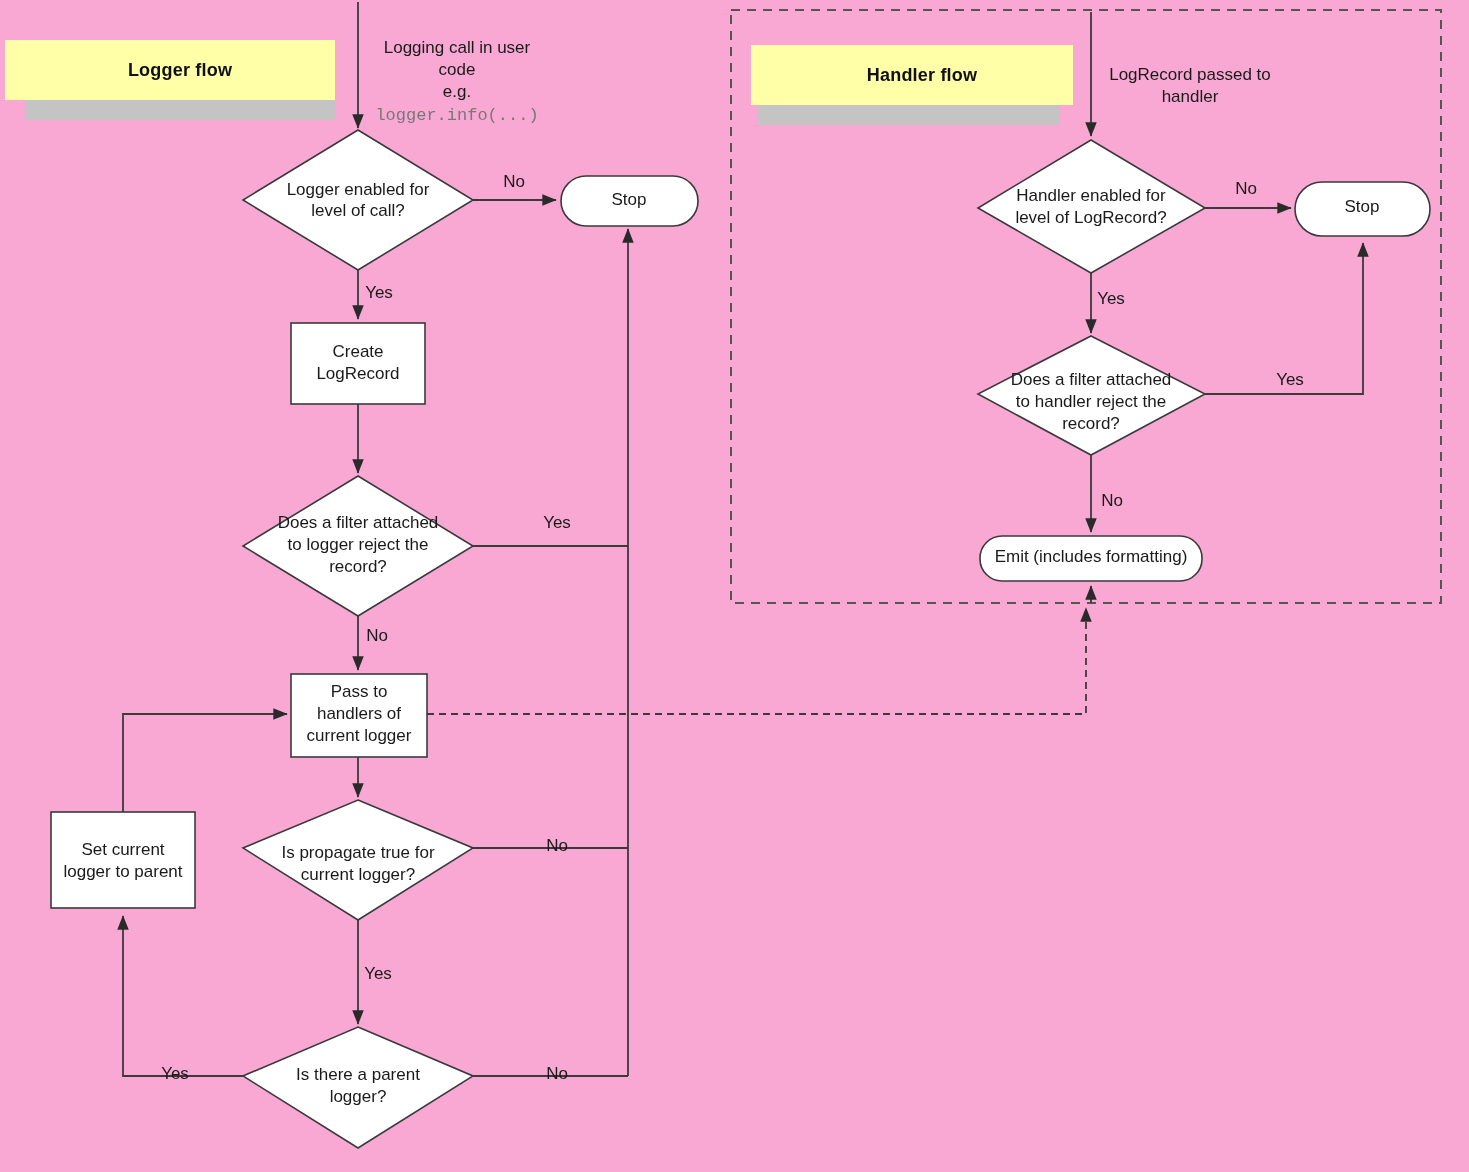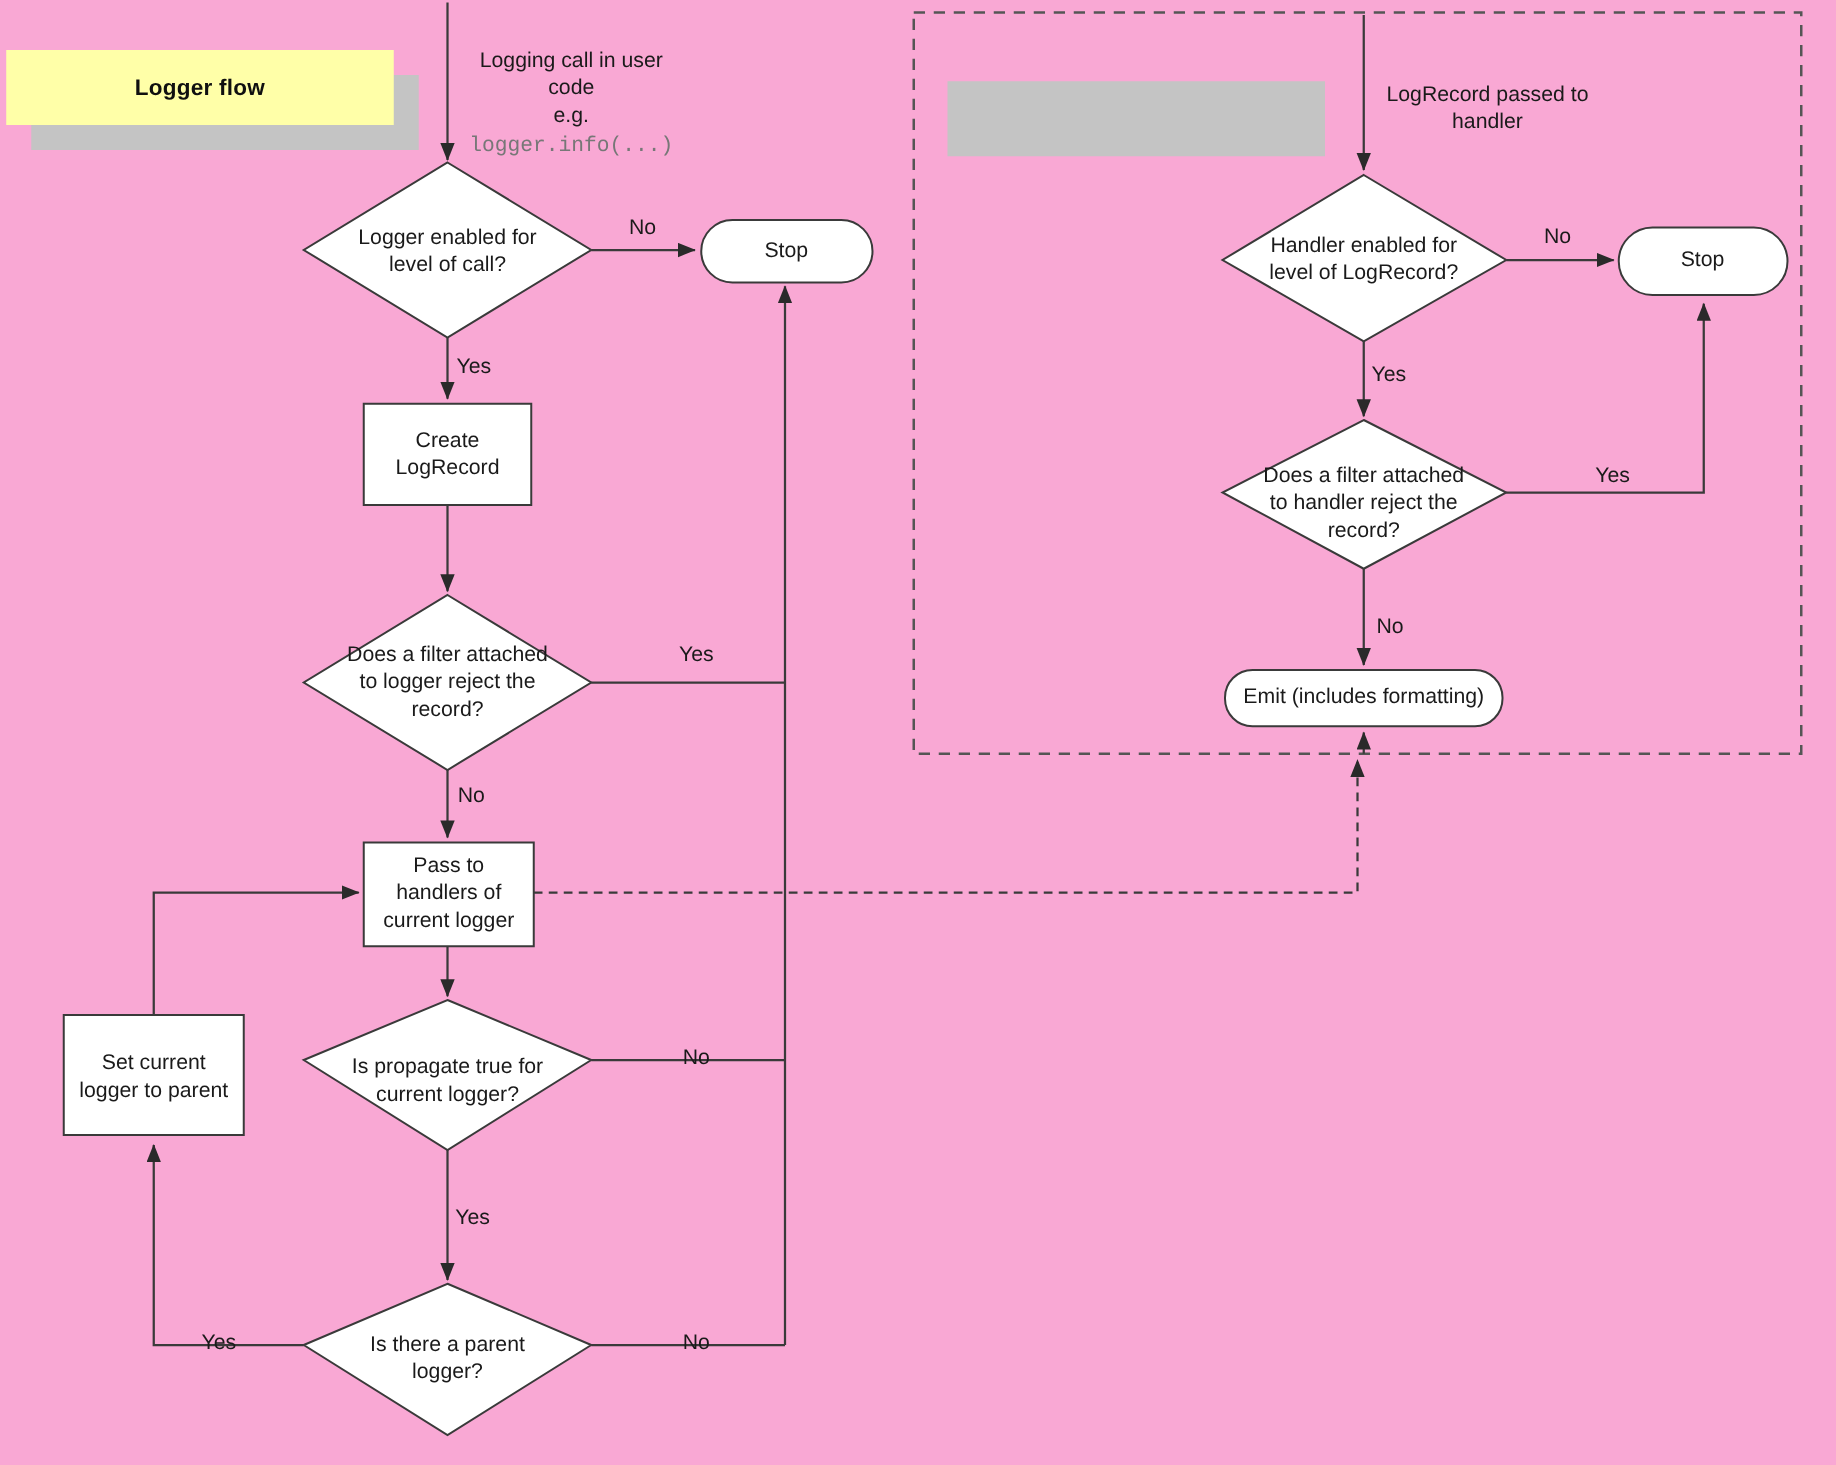--- a/index.html
+++ b/index.html
@@ -60,20 +60,21 @@
   .title-shadow {
     position: absolute;
     background: #c4c4c4;
   }
   .title-box {
     position: absolute;
     background: #ffffa8;
     display: flex;
     align-items: center;
     justify-content: center;
+    padding-left: 20px;
   }
   .title-text {
     font-family: "Liberation Sans", sans-serif;
     font-size: 18px;
     font-weight: bold;
     color: #101010;
     letter-spacing: 0.2px;
   }
 </style>
 </head>
@@ -212,14 +213,17 @@
 
     <text class="node-label" x="1091" y="558">Emit (includes formatting)</text>
   </svg>
 
   <div class="title-shadow" style="left:25px; top:60px; width:310px; height:60px;"></div>
   <div class="title-box" style="left:5px; top:40px; width:310px; height:60px;">
     <span class="title-text">Logger flow</span>
   </div>
 
   <div class="title-shadow" style="left:758px; top:65px; width:302px; height:60px;"></div>
+  <div class="title-box" style="left:751px; top:45px; width:302px; height:60px;">
+    <span class="title-text">Handler flow</span>
+  </div>
 
 </div>
 
 </body></html>

